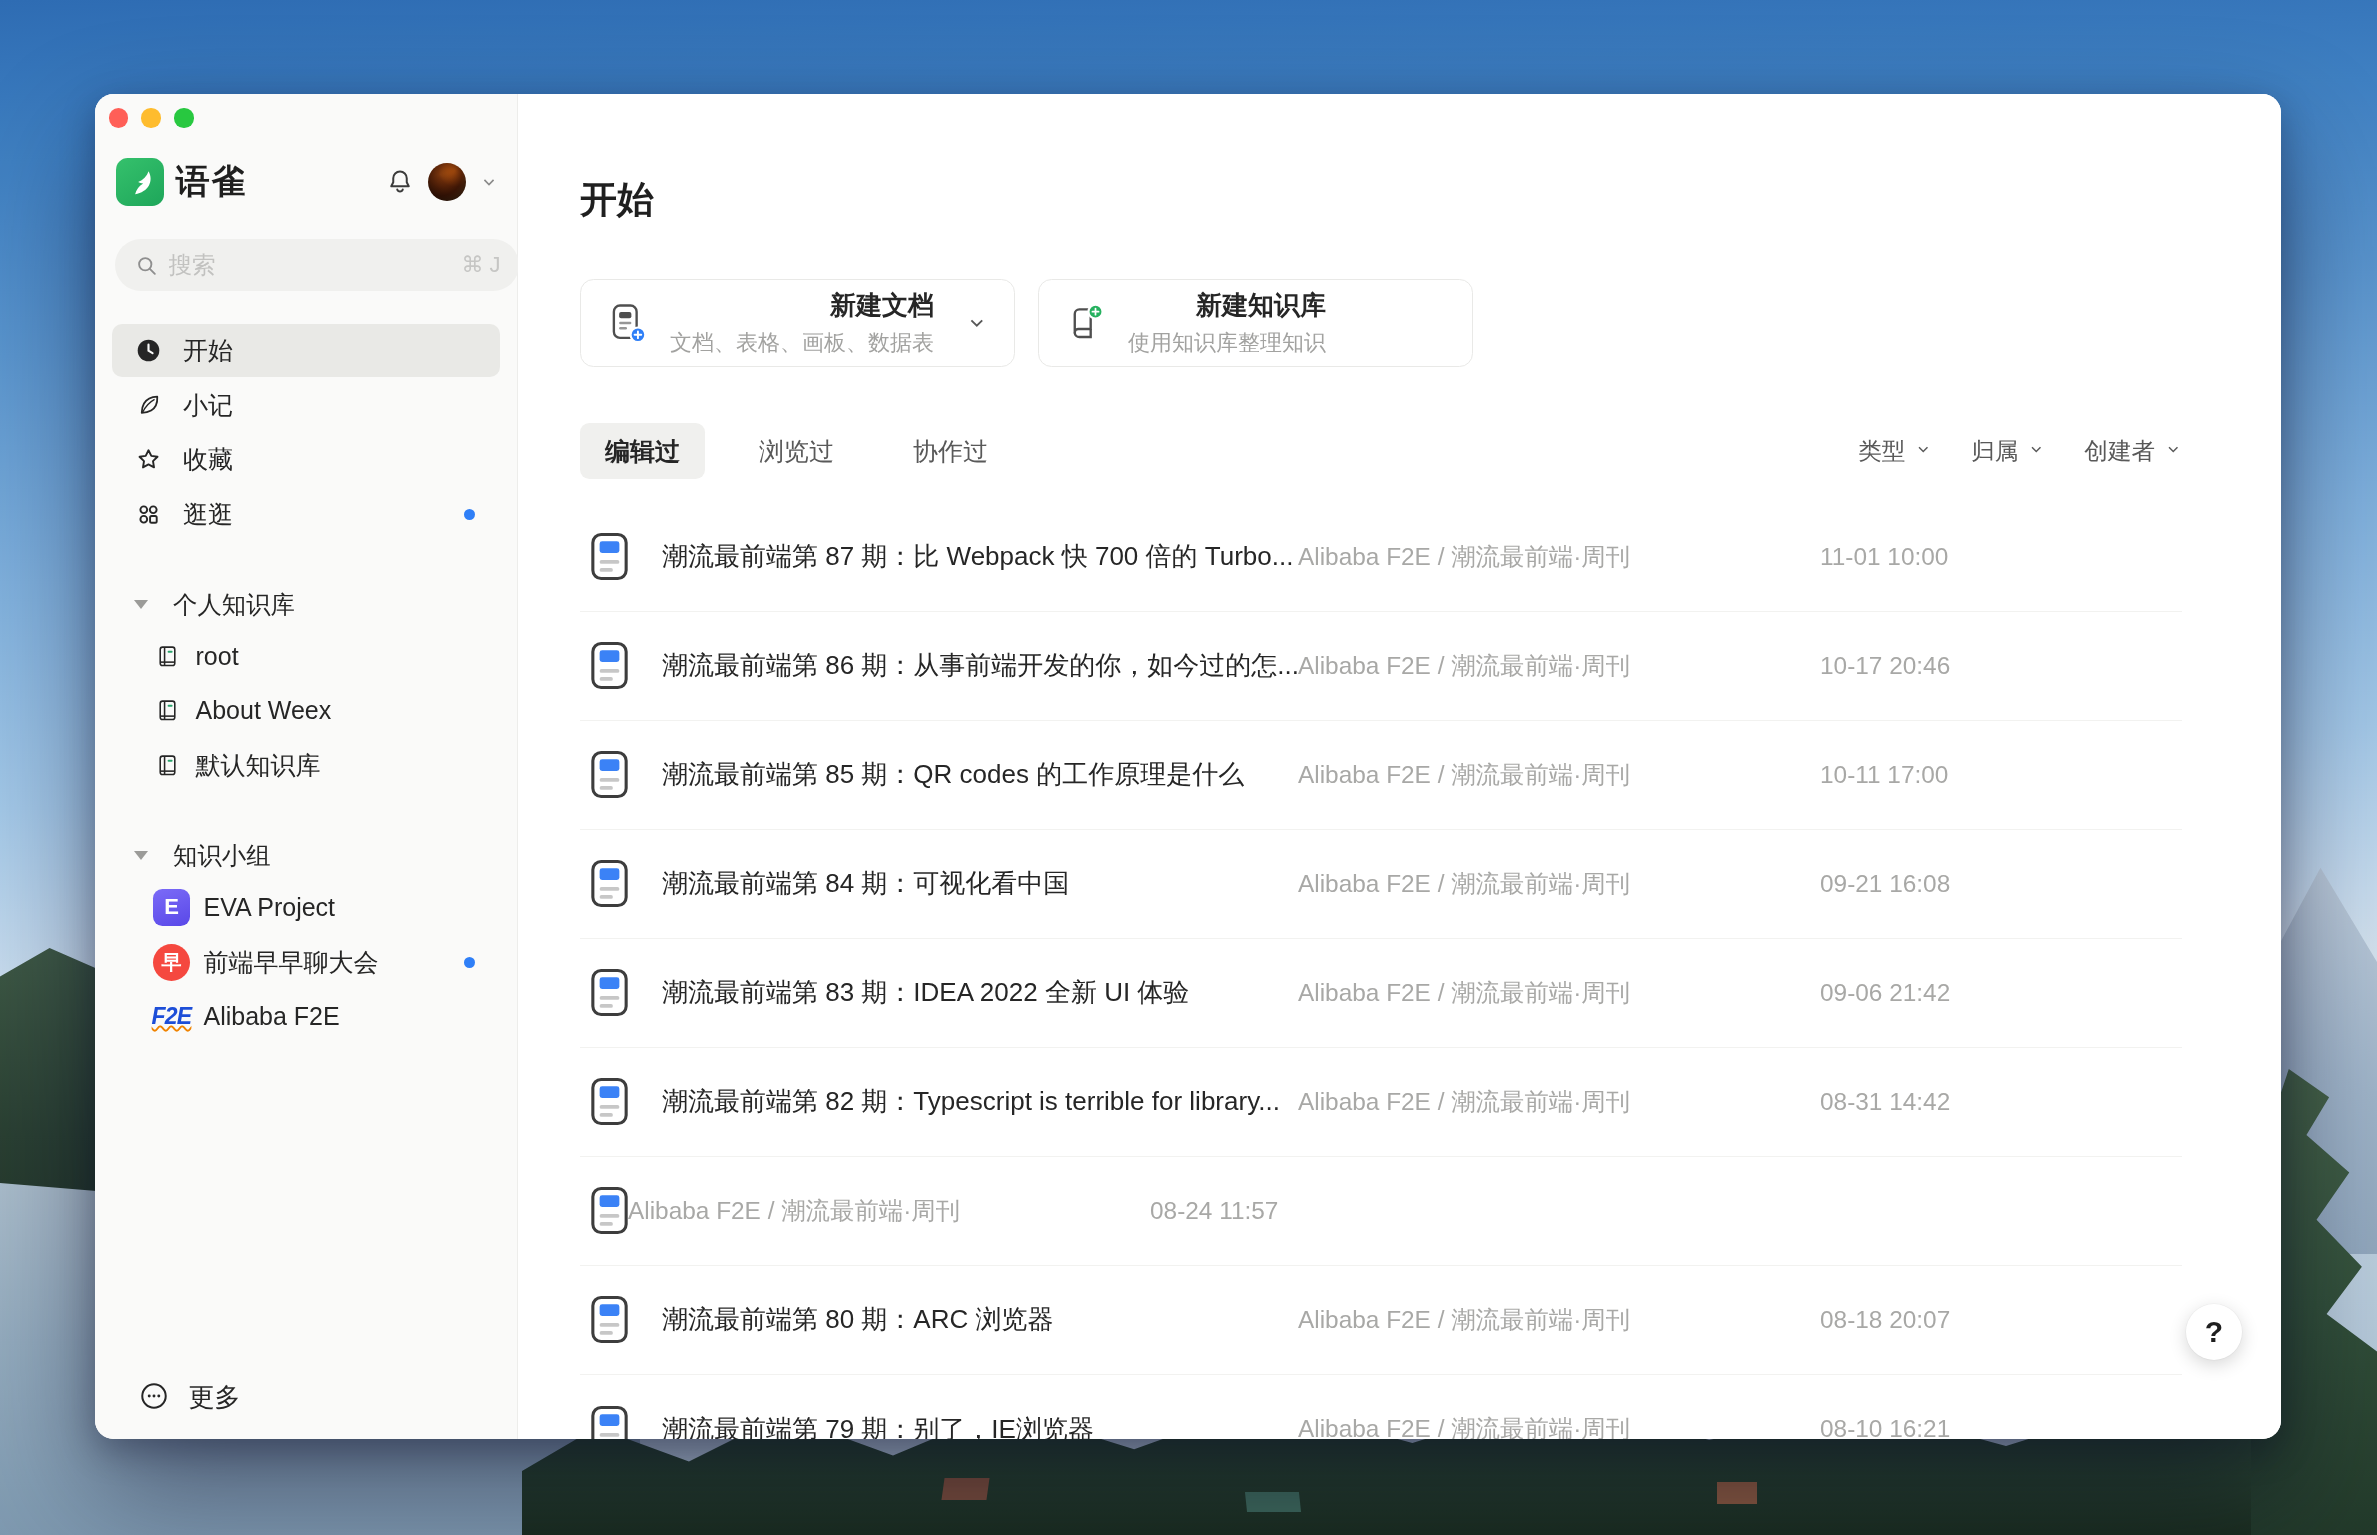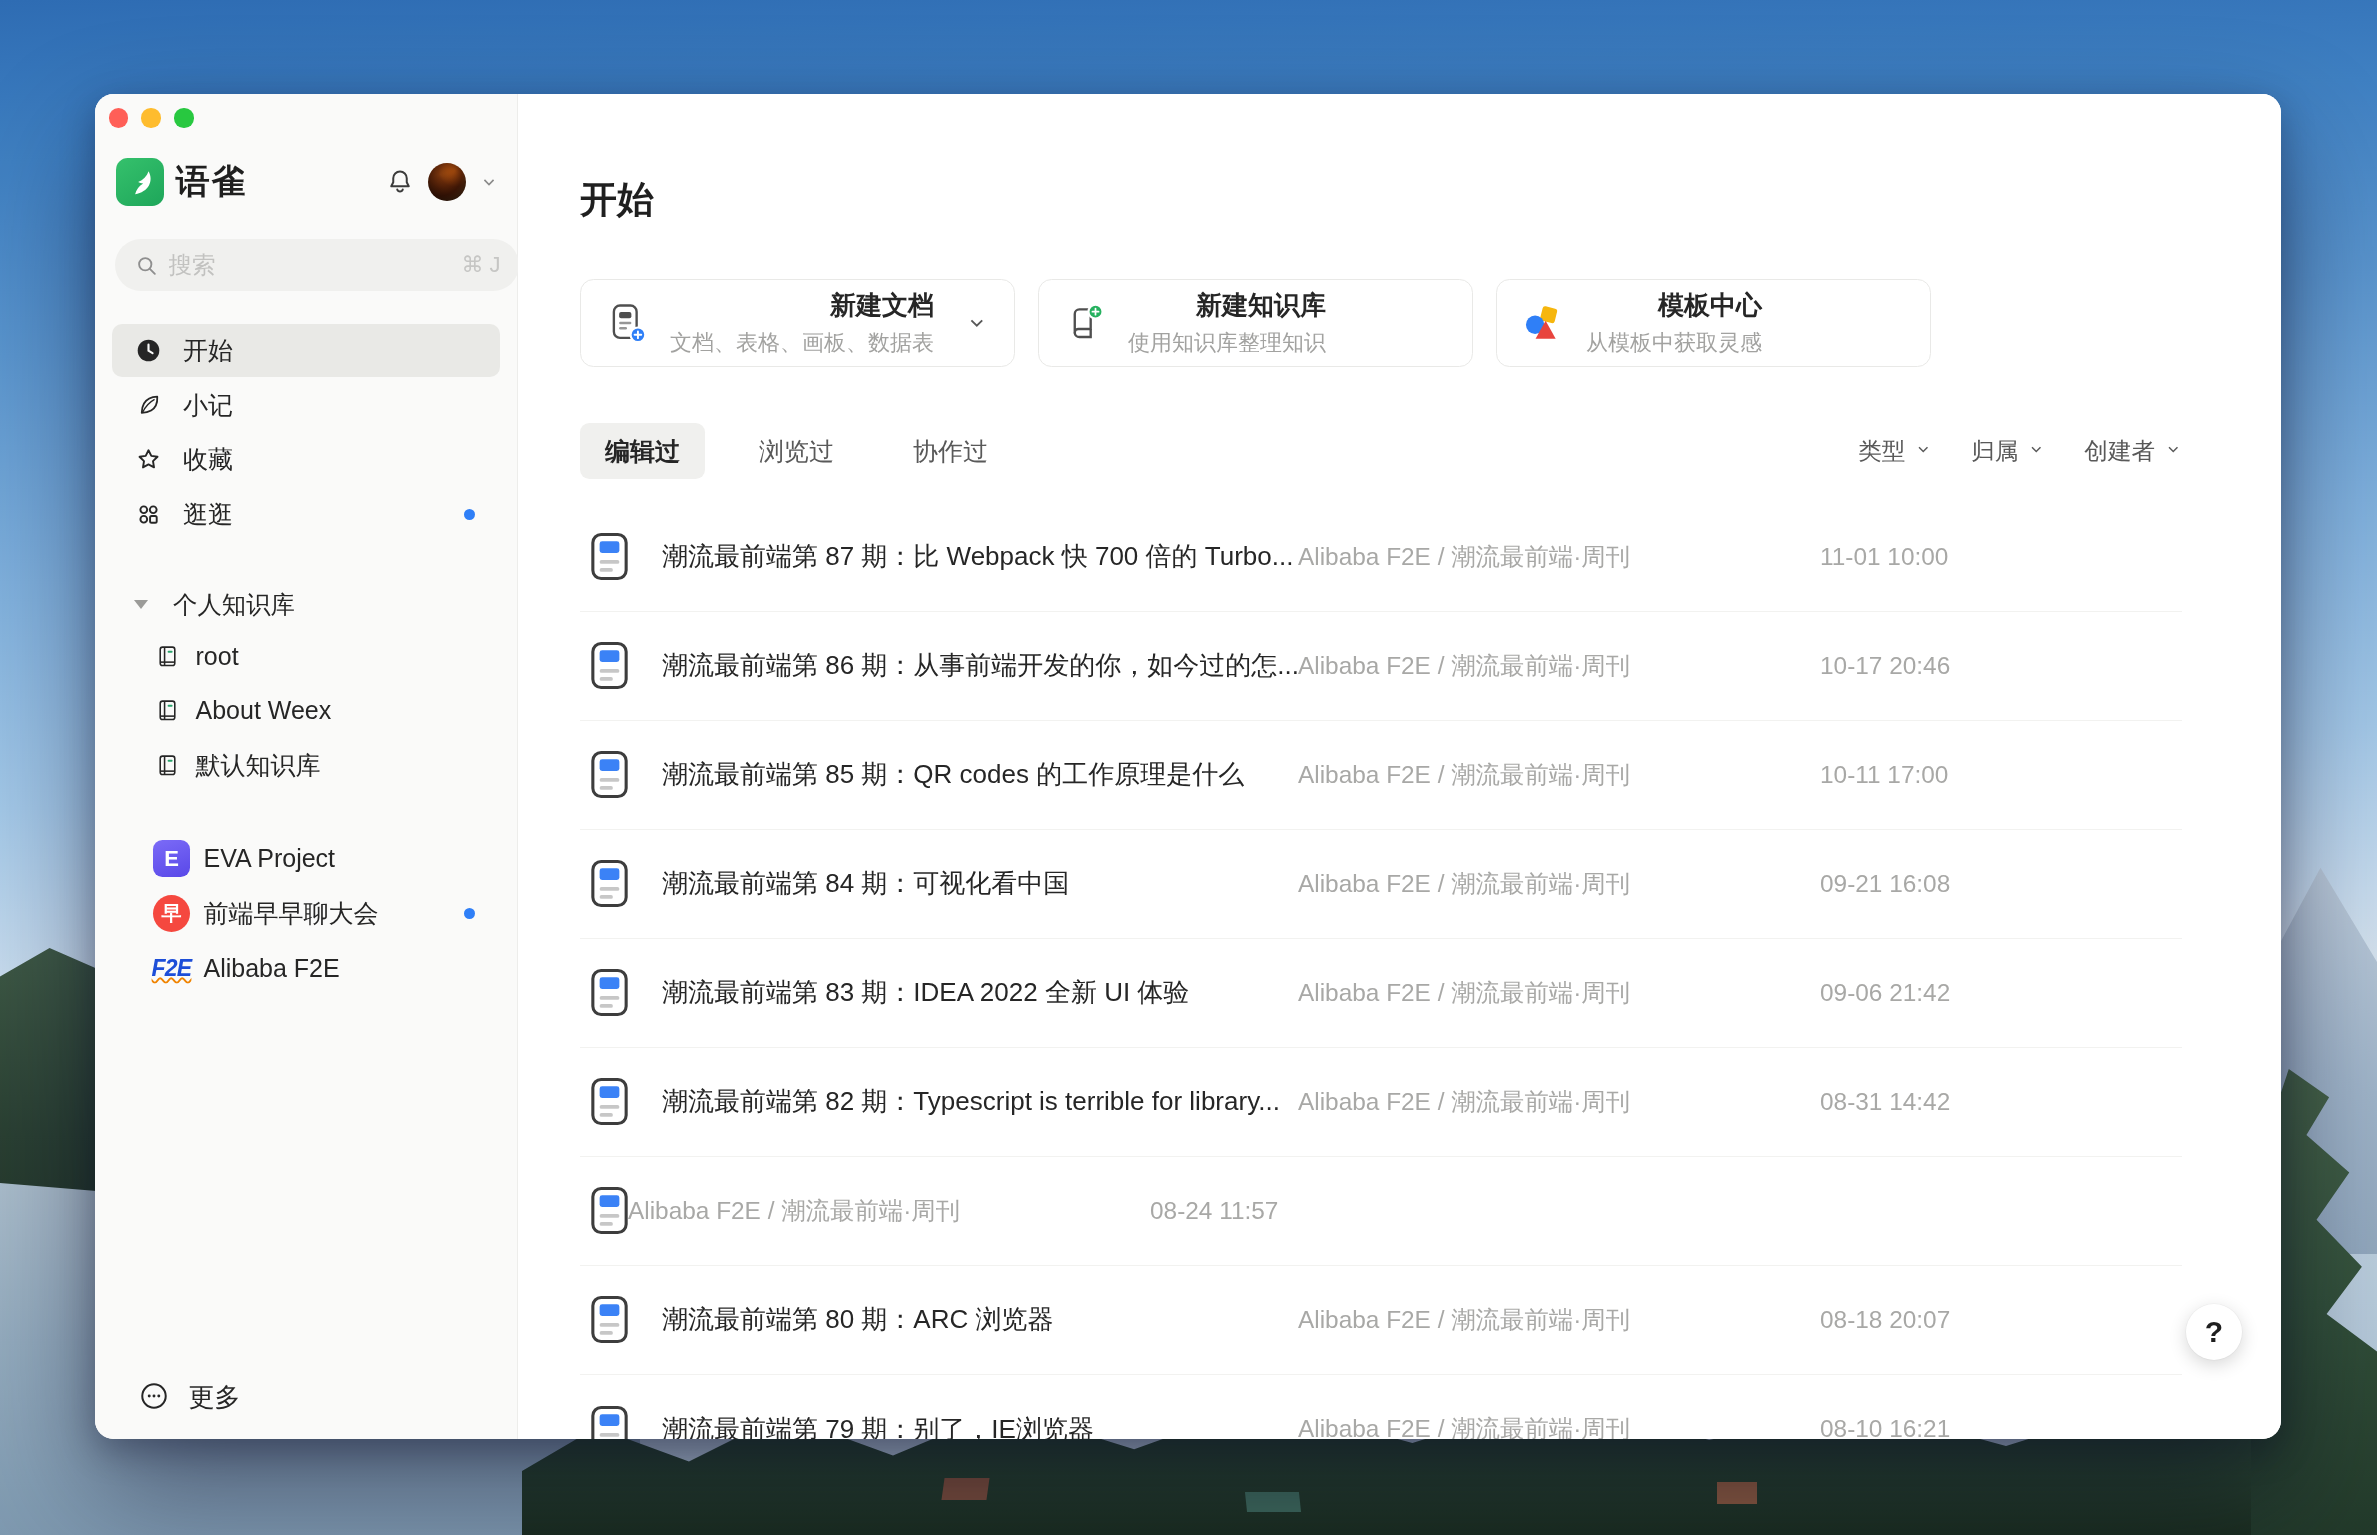--- a/index.html
+++ b/index.html
@@ -255,20 +255,24 @@
                 <rect x="5" y="3" width="14" height="17.6" rx="2.2"></rect>
                 <path d="M9.2 3v17.6"></path>
                 <path d="M5 17.4h14"></path>
                 <path d="M13 7.4h3" stroke="#2aa36c" stroke-width="1.8" stroke-linecap="round"></path>
               </svg>
             </span>
             <span class="lbl">默认知识库</span>
           </div>
         </div>
         <div class="section">
+          <div class="section-head">
+            <span class="tri"></span>
+            <span class="section-title">知识小组</span>
+          </div>
           <div class="side-item indent group">
             <div class="badge eva">E</div>
             <span class="lbl">EVA Project</span>
           </div>
           <div class="side-item indent group">
             <div class="badge zao">早</div>
             <span class="lbl">前端早早聊大会</span>
             <span class="blue-dot"></span>
           </div>
           <div class="side-item indent group">
@@ -316,31 +320,20 @@
               <path d="M30.5 8.5h-13c-2.9 0-5.2 2.3-5.2 5.2V35c0-2.3 1.9-4.2 4.2-4.2h14z" fill="none" stroke="#4f4f4f" stroke-width="2.7" stroke-linejoin="round"></path>
               <path d="M12.3 34.8c0 2.9 2.3 5.2 5.2 5.2h13V30.8" fill="none" stroke="#4f4f4f" stroke-width="2.7"></path>
               <circle cx="36" cy="11" r="8" fill="#26b15f" stroke="#fff" stroke-width="2.4"></circle>
               <path d="M36 7.5v7M32.5 11h7" stroke="#fff" stroke-width="2" stroke-linecap="round"></path>
             </svg></span>
           <div class="card-text">
             <div class="card-title">新建知识库</div>
             <div class="card-sub">使用知识库整理知识</div>
           </div>
         </div>
-        <div class="card">
-          <span class="card-ico"><svg viewBox="0 0 48 48">
-              <rect x="22" y="6" width="17" height="17" rx="3" fill="#f6b60d" transform="rotate(14 30.5 14.5)"></rect>
-              <circle cx="15" cy="26" r="10.5" fill="#2f7ff7"></circle>
-              <path d="M27 21.5L38.5 42h-23z" fill="#e8443d"></path>
-            </svg></span>
-          <div class="card-text">
-            <div class="card-title">模板中心</div>
-            <div class="card-sub">从模板中获取灵感</div>
-          </div>
-        </div>
       </div>
     <div class="tabs-row">
       <div id="tabs" style="display:flex;align-items:center;">
           <button class="tab selected">编辑过</button>
           <button class="tab">浏览过</button>
           <button class="tab">协作过</button>
         </div>
       <div class="filters" id="filters">
           <div class="filter">
             <span>类型</span>

